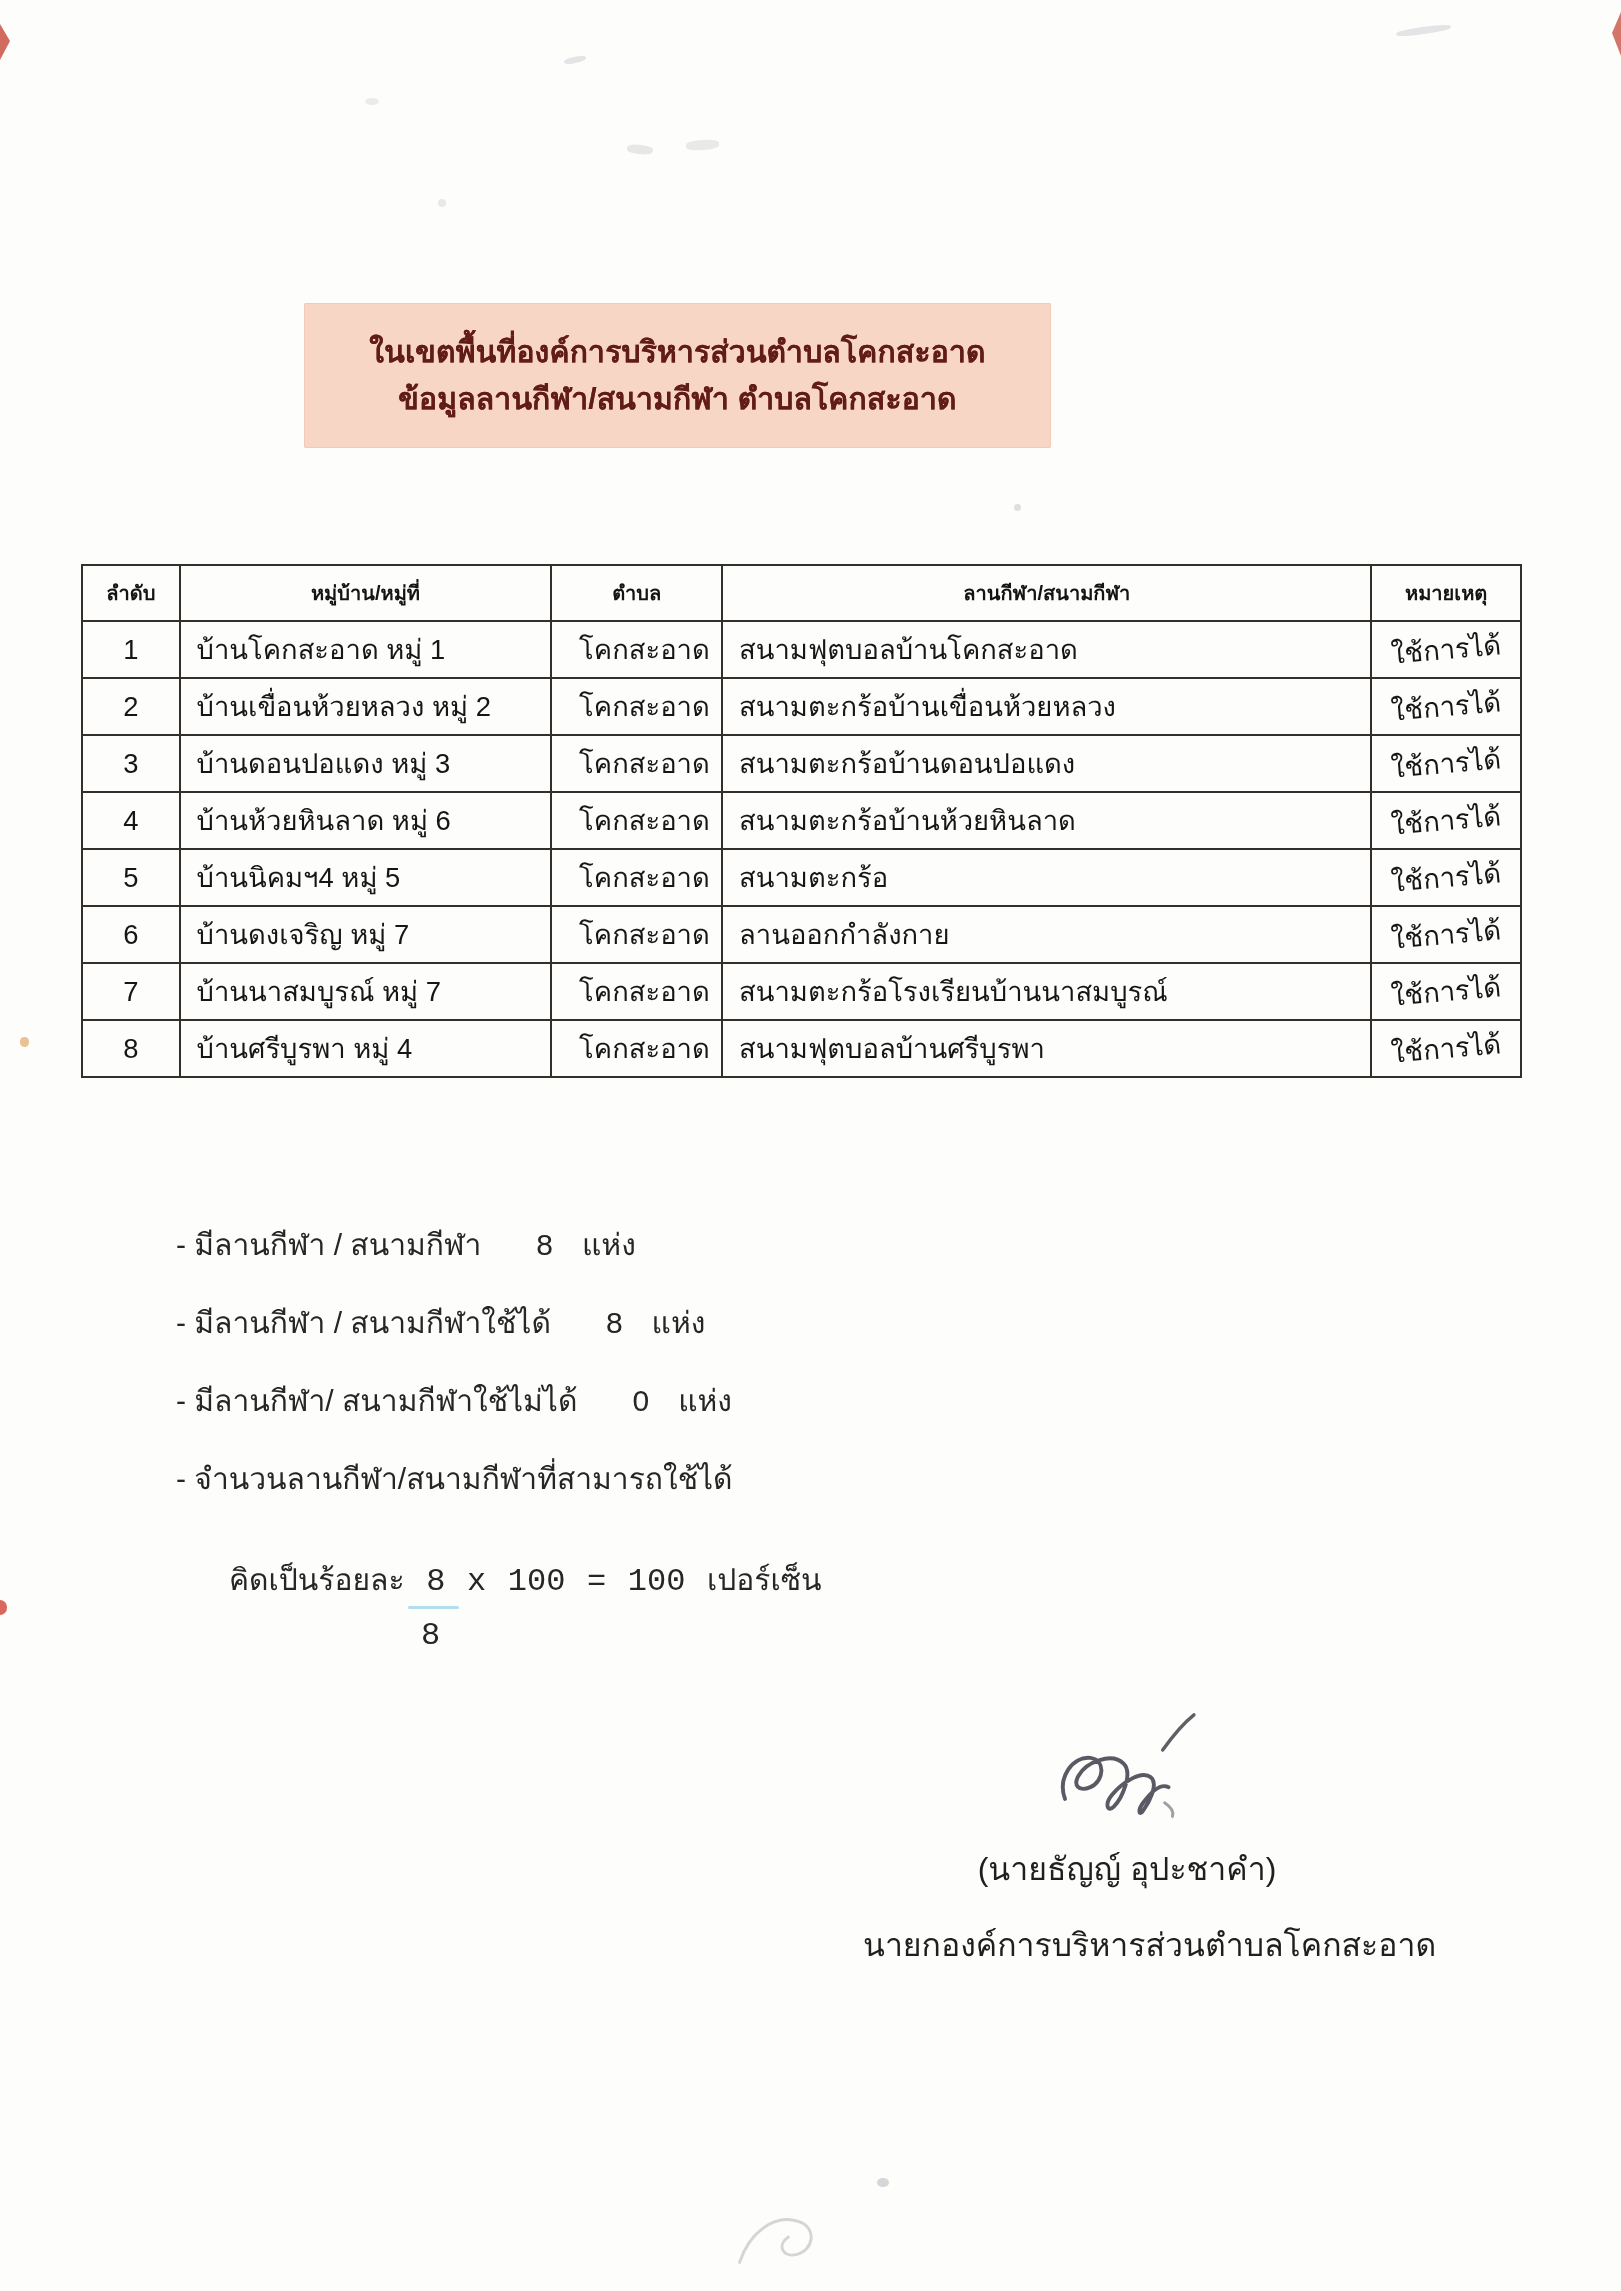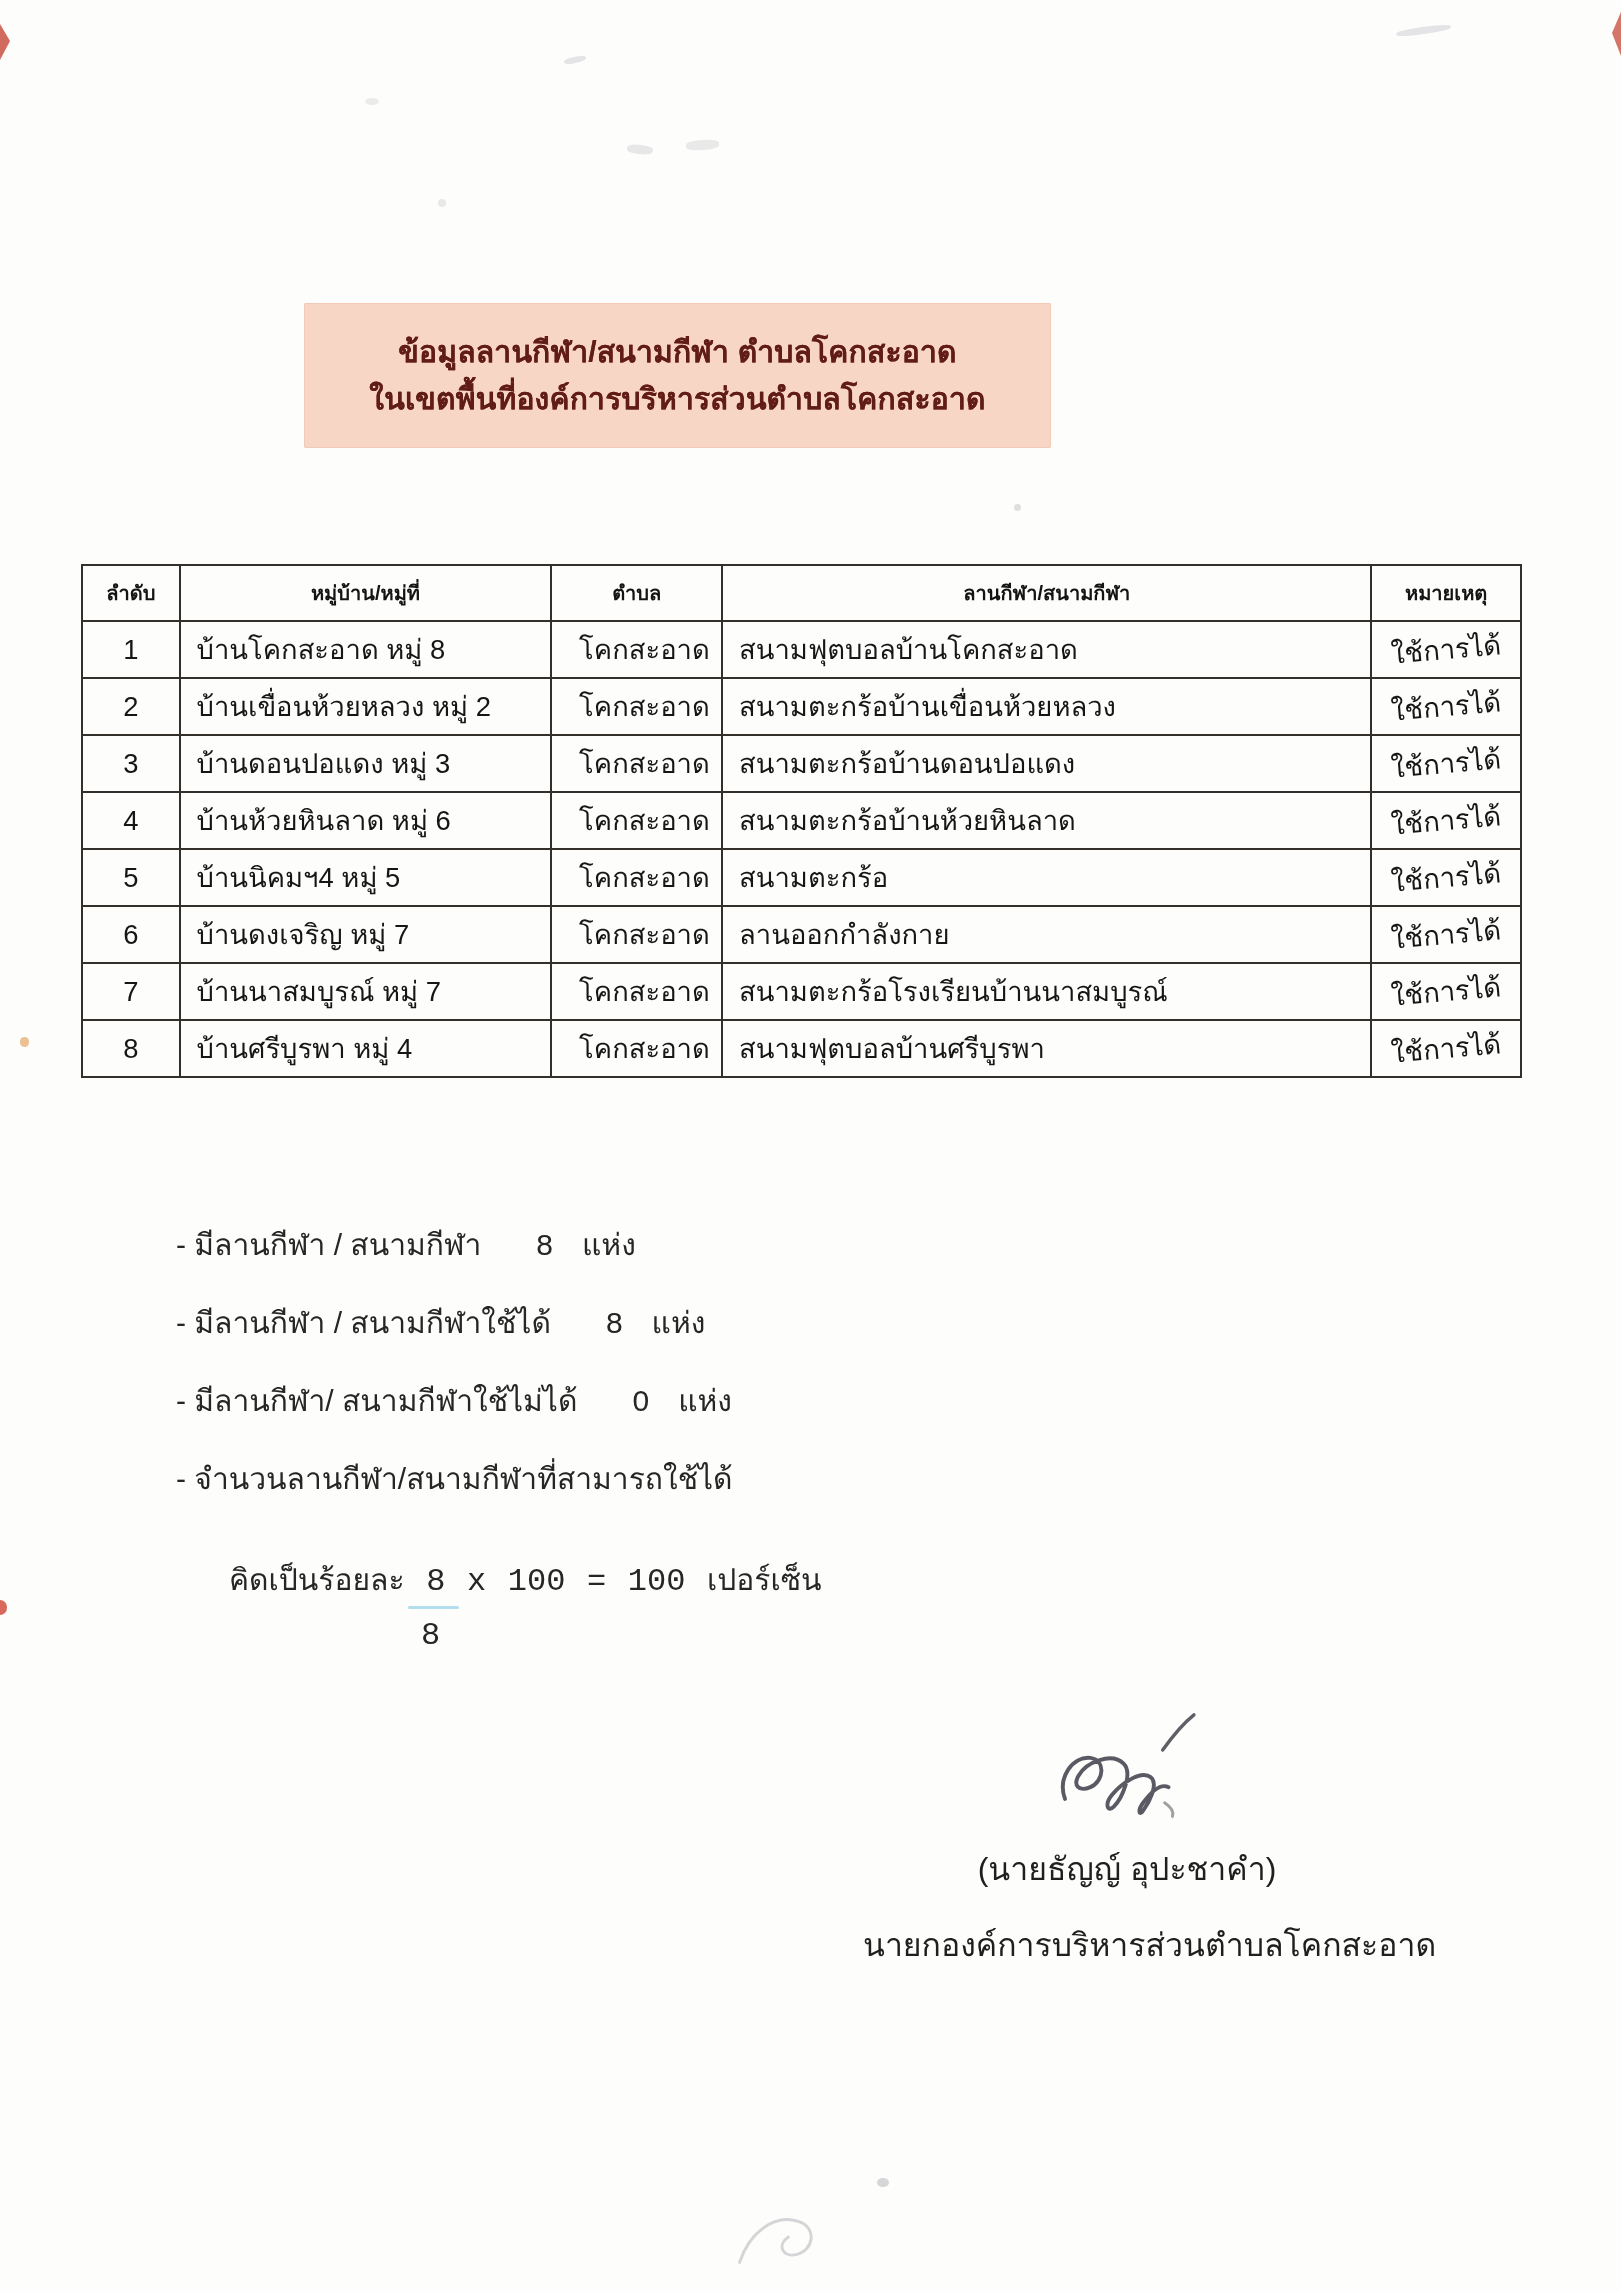--- a/index.html
+++ b/index.html
@@ -101,22 +101,22 @@
   .orange-dot{left:19.6px;top:1037px;width:9.8px;height:9.8px;border-radius:50%;background:#e09a4e;opacity:.6;}
   .red-edge-dot{left:0;top:1600px;width:6.9px;height:14.7px;border-radius:0 7.8px 7.8px 0;background:#cf4335;opacity:.8;}
   .smudge-bottom{left:877px;top:2178px;width:11.8px;height:8.8px;border-radius:50%;background:#8d8d98;opacity:.35;}
 </style>
 </head>
 <body>
 
 <div class="page">
 
   <div class="title-box">
+    <div class="title-line">ในเขตพื้นที่องค์การบริหารส่วนตำบลโคกสะอาด</div>
     <div class="title-line">ข้อมูลลานกีฬา/สนามกีฬา  ตำบลโคกสะอาด</div>
-    <div class="title-line">ในเขตพื้นที่องค์การบริหารส่วนตำบลโคกสะอาด</div>
   </div>
 
   <div class="tbl-wrap">
     <table>
       <colgroup>
           <col class="c1">
           <col class="c2">
           <col class="c3">
           <col class="c4">
           <col class="c5">
@@ -128,21 +128,21 @@
             <th>หมู่บ้าน/หมู่ที่</th>
             <th>ตำบล</th>
             <th>ลานกีฬา/สนามกีฬา</th>
             <th>หมายเหตุ</th>
           </tr>
       </thead>
       <tbody>
 
           <tr>
             <td class="cell-no">1</td>
-            <td class="cell-village">บ้านโคกสะอาด หมู่ 8</td>
+            <td class="cell-village">บ้านโคกสะอาด หมู่ 1</td>
             <td class="cell-tambon">โคกสะอาด</td>
             <td class="cell-field">สนามฟุตบอลบ้านโคกสะอาด</td>
             <td class="cell-remark"><span class="tilt">ใช้การได้</span></td>
           </tr>
 
           <tr>
             <td class="cell-no">2</td>
             <td class="cell-village">บ้านเขื่อนห้วยหลวง หมู่ 2</td>
             <td class="cell-tambon">โคกสะอาด</td>
             <td class="cell-field">สนามตะกร้อบ้านเขื่อนห้วยหลวง</td>

